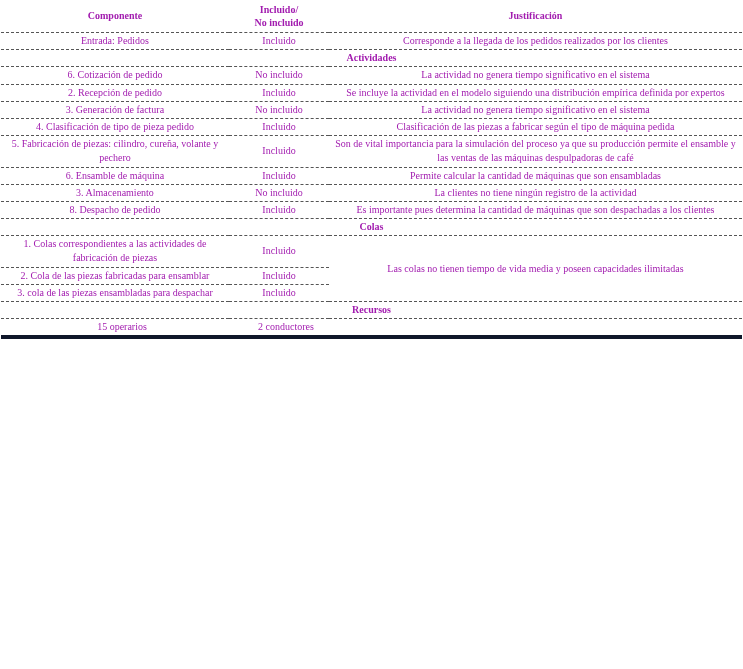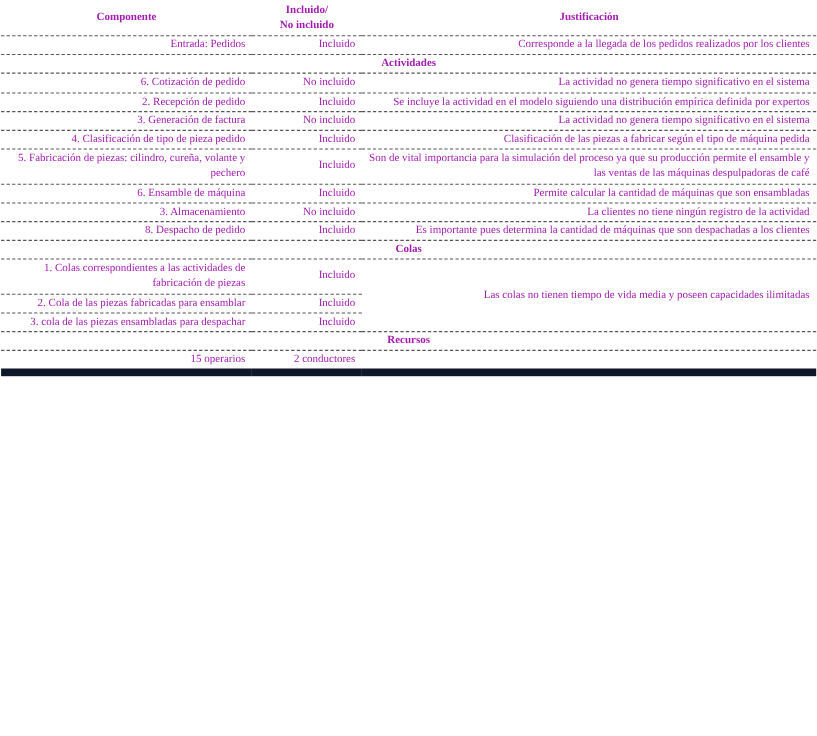--- a/index.html
+++ b/index.html
@@ -24,21 +24,21 @@
     color: #a21caf;
     line-height: 1.42;
   }
   col.c1 { width: 228px; }
   col.c2 { width: 100px; }
   col.c3 { width: 413px; }
   th, td {
     border-bottom: 1px dashed #555555;
     padding: 1px 6px;
     vertical-align: middle;
-    text-align: right;
+    text-align: center;
     overflow-wrap: break-word;
   }
   thead th {
     font-weight: bold;
     text-align: center;
     vertical-align: middle;
     line-height: 1.25;
     padding-top: 3px;
     padding-bottom: 3px;
   }
@@ -47,21 +47,21 @@
   }
   td.section-title {
     font-weight: bold;
     text-align: center;
     margin-top: 24px;
   }
   td.cell-justificacion.merged {
     vertical-align: middle;
   }
   tr.last-row td {
-    border-bottom: 7px solid #0f172a;
+    border-bottom: 4px solid #0f172a;
     padding-left: 20px;
   }
 </style>
 </head>
 <body>
 
 <div class="page">
   <table class="components-table">
     <colgroup>
       <col class="c1">

